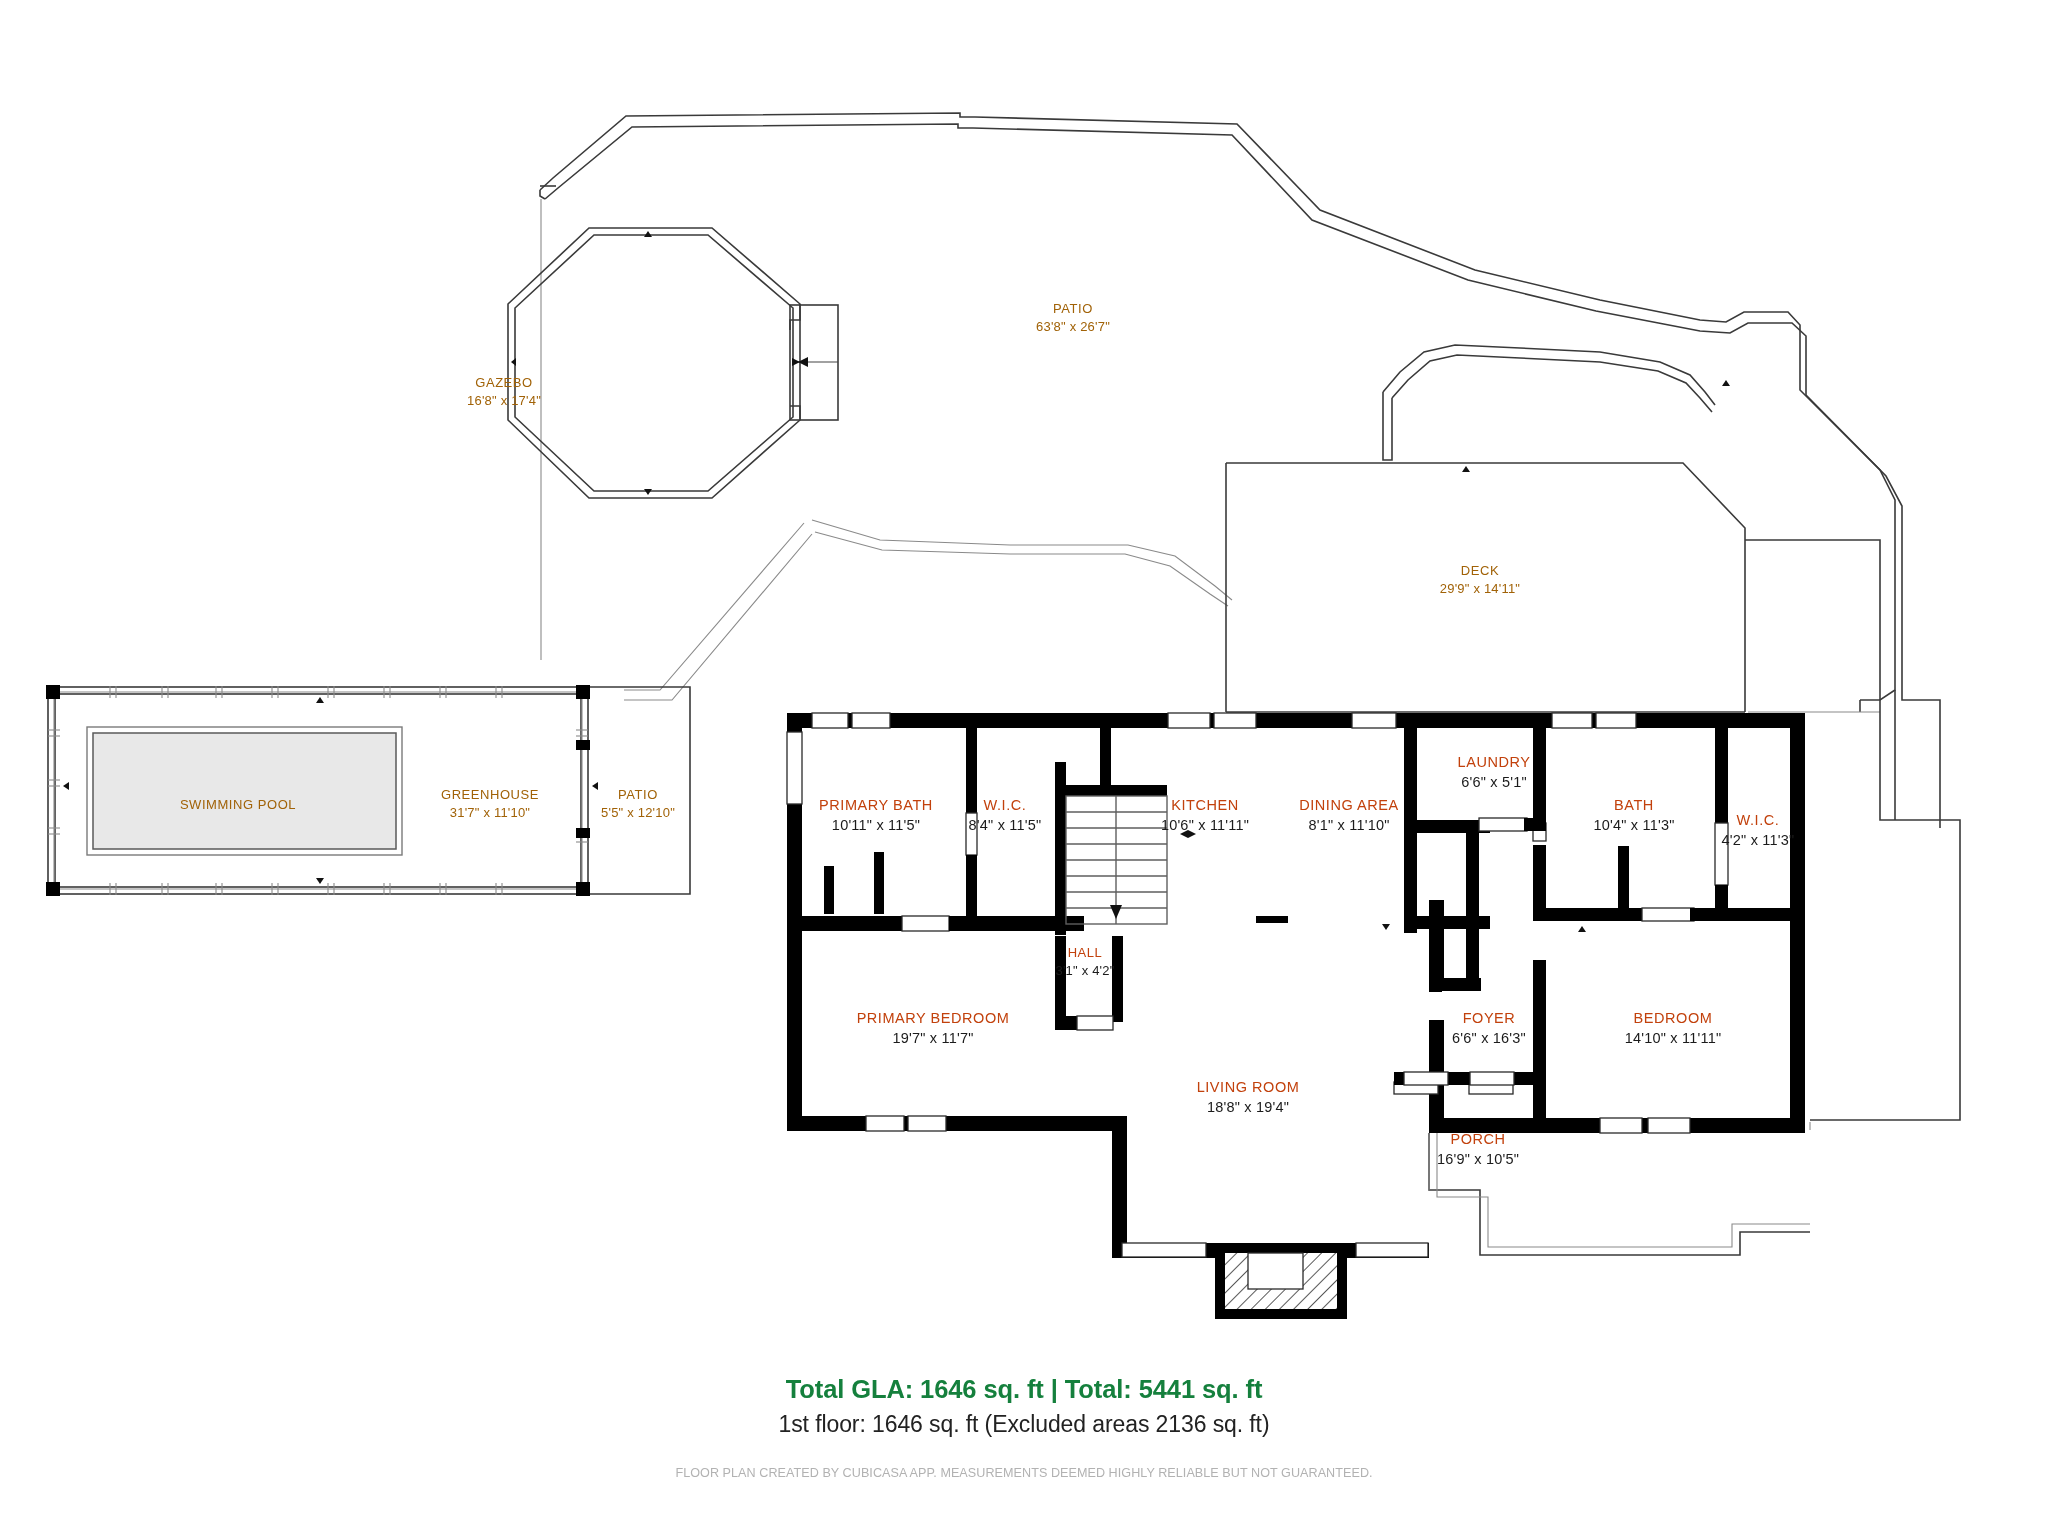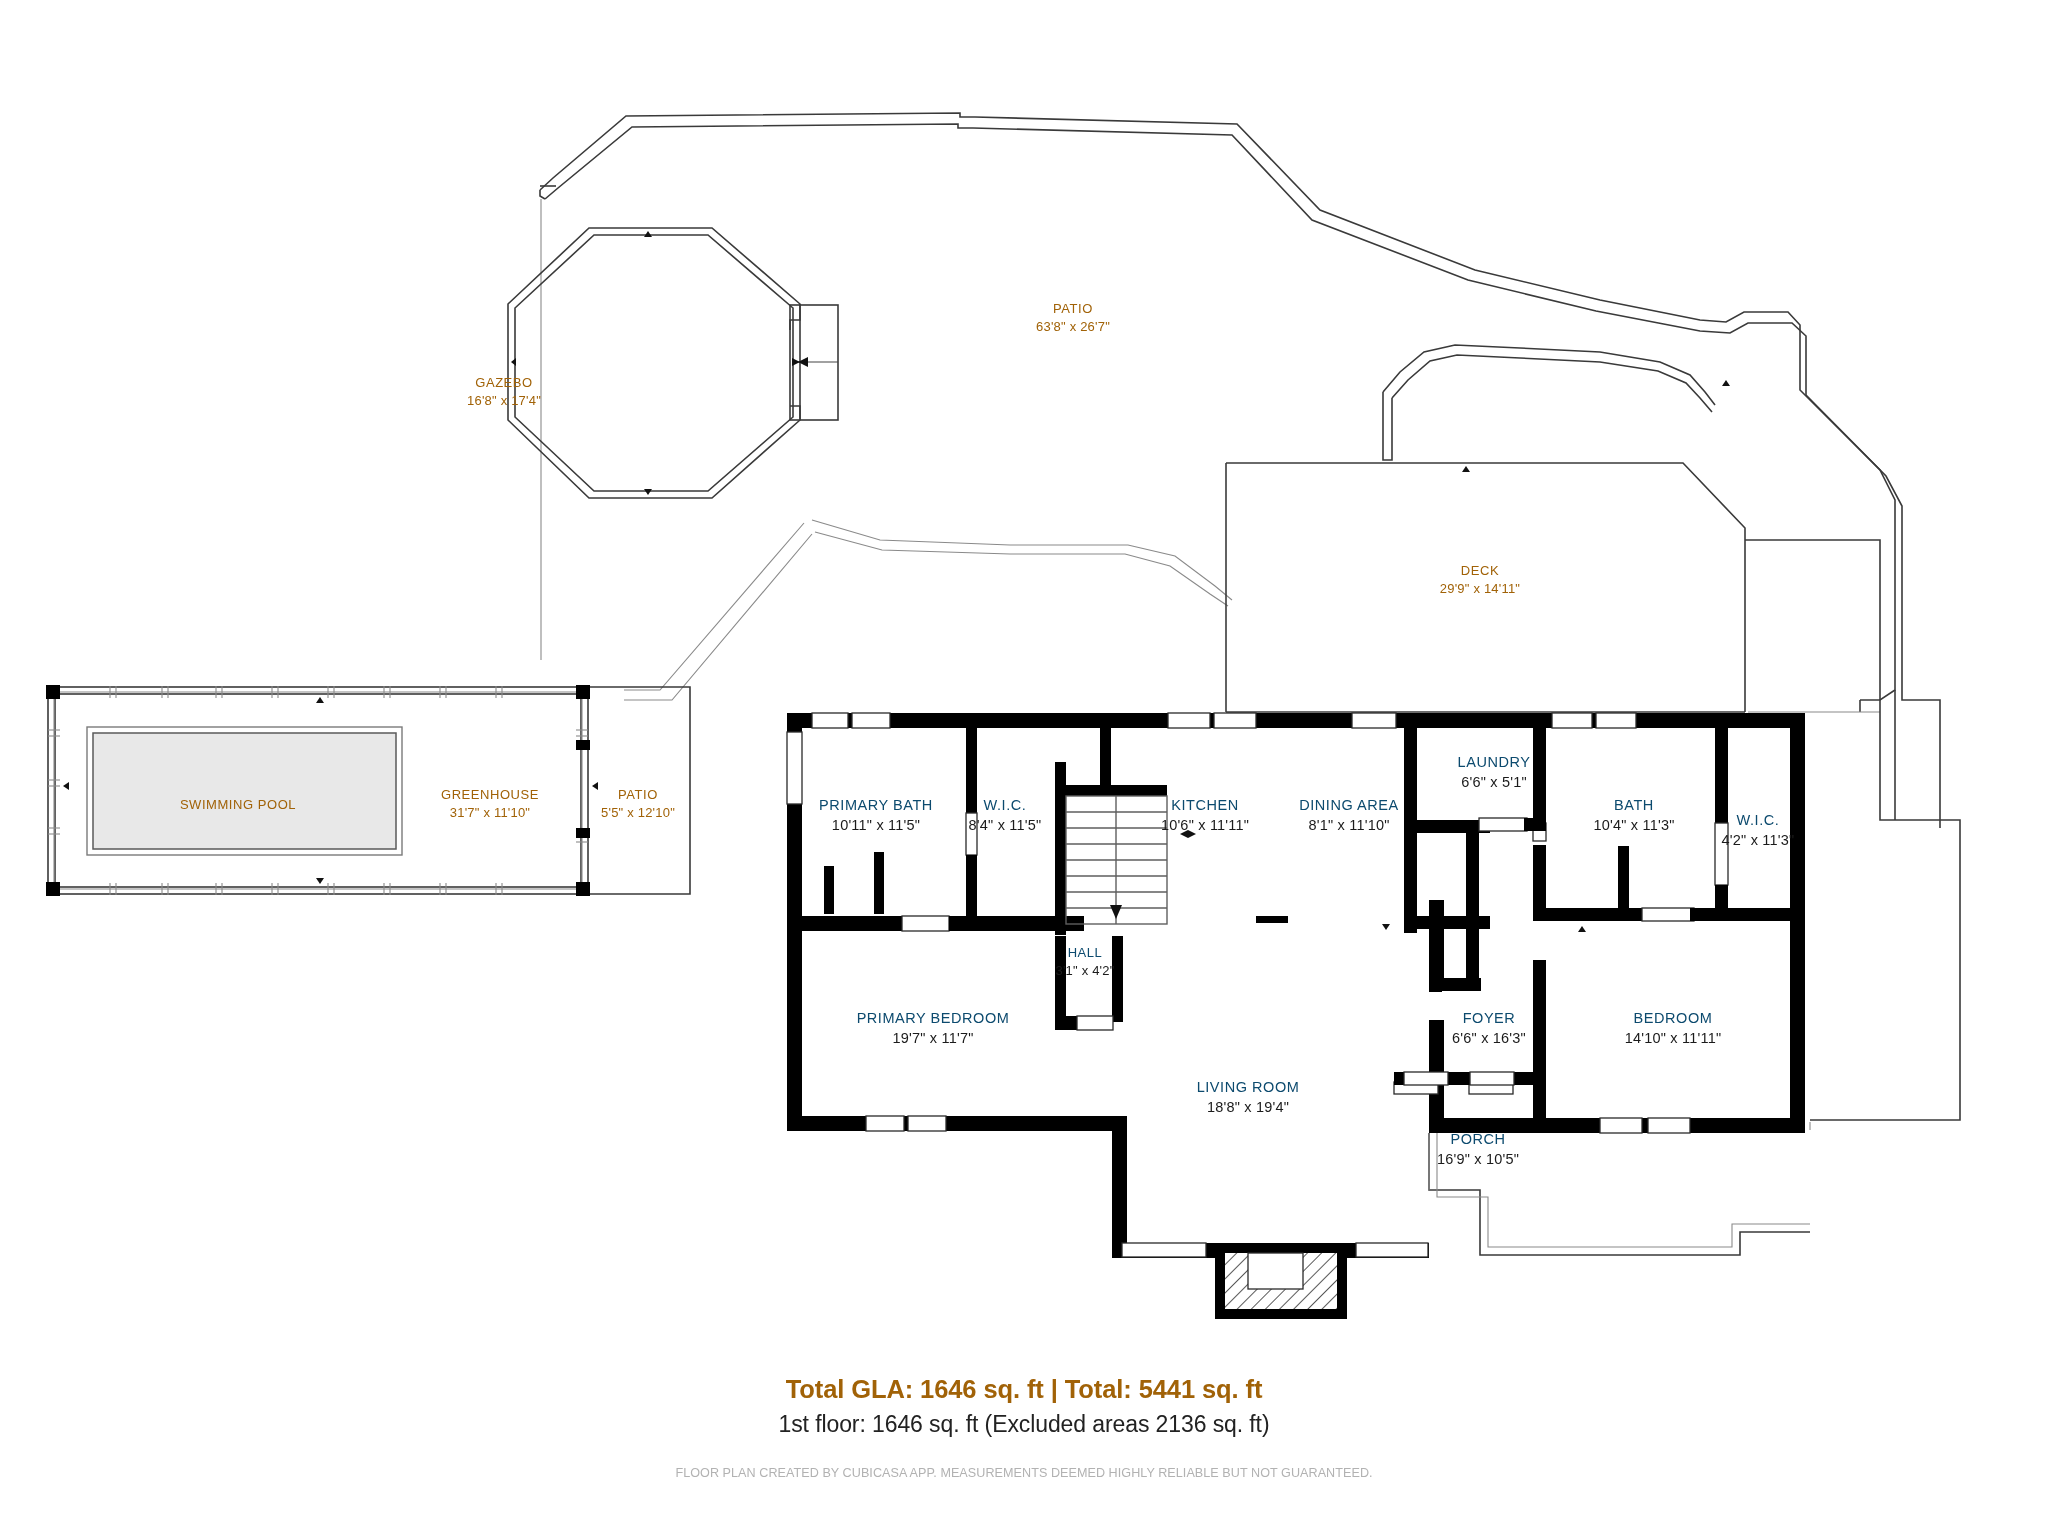--- a/index.html
+++ b/index.html
@@ -67,21 +67,21 @@
     position: absolute;
     text-align: center;
     transform: translate(-50%, 0);
     white-space: nowrap;
     pointer-events: none;
   }
   .room-label .rl-name {
     display: block;
     font-size: 14.5px;
     letter-spacing: 0.55px;
-    color: #0c4a6e;
+    color: #c2410c;
     line-height: 1.38;
   }
   .room-label .rl-dim {
     display: block;
     font-size: 14.5px;
     letter-spacing: 0.2px;
     color: #1b1b1b;
     line-height: 1.38;
   }
   .room-label.outdoor .rl-name,
@@ -98,21 +98,21 @@
   #footer {
     position: absolute;
     left: 0;
     top: 1370px;
     width: 2048px;
     text-align: center;
   }
   #footer .f-total {
     font-size: 25.5px;
     font-weight: bold;
-    color: #a16207;
+    color: #15803d;
     letter-spacing: -0.1px;
     line-height: 1.5;
   }
   #footer .f-line {
     font-size: 23px;
     color: #222222;
     letter-spacing: -0.1px;
     line-height: 1.42;
   }
   #footer .f-credit {

